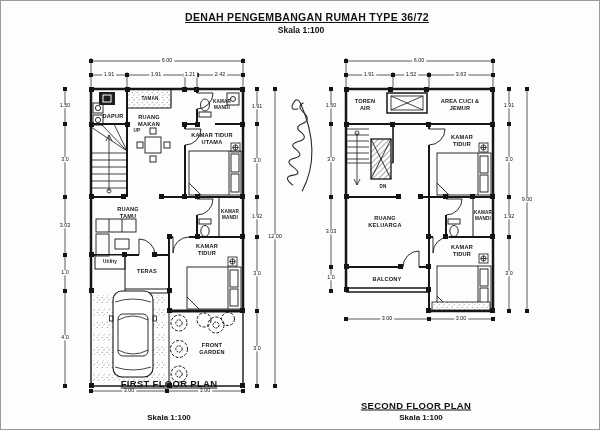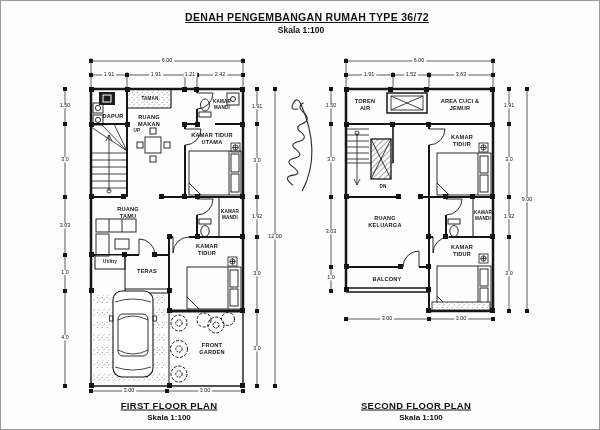--- a/index.html
+++ b/index.html
@@ -517,19 +517,19 @@
   <span class="dim" style="left:330px;top:231px">3.03</span>
   <span class="dim" style="left:330px;top:277px">1.0</span>
   <span class="dim" style="left:508px;top:105px">1.91</span>
   <span class="dim" style="left:508px;top:159px">3.0</span>
   <span class="dim" style="left:508px;top:216px">1.92</span>
   <span class="dim" style="left:508px;top:273px">3.0</span>
   <span class="dim" style="left:526px;top:199px">9.00</span>
   <span class="dim" style="left:386px;top:318px">3.00</span>
   <span class="dim" style="left:460px;top:318px">3.00</span>
 
-  <div class="pt" style="left:168px;top:404px">FIRST FLOOR PLAN</div>
+  <div class="pt" style="left:168px;top:382px">FIRST FLOOR PLAN</div>
   <div class="ps" style="left:168px;top:416px">Skala 1:100</div>
   <div class="pt" style="left:415px;top:404px">SECOND FLOOR PLAN</div>
   <div class="ps" style="left:420px;top:416px">Skala 1:100</div>
 </div>
 
 </div>
 
 </body></html>

